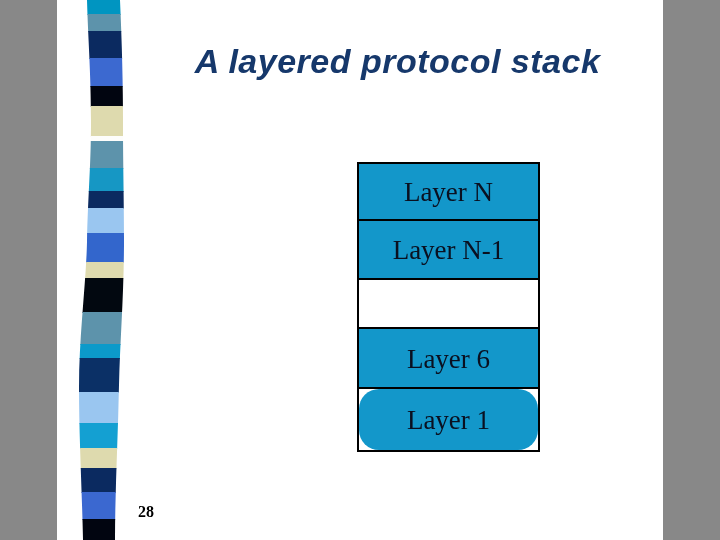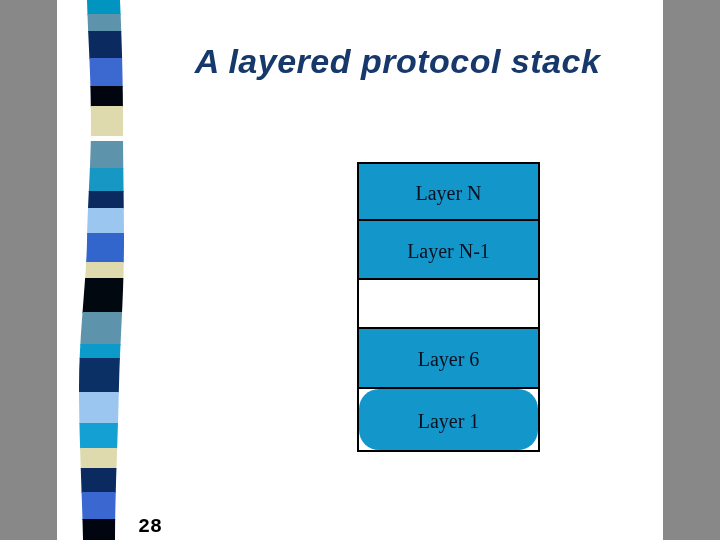--- a/index.html
+++ b/index.html
@@ -51,39 +51,38 @@
     border-bottom: 2px solid #000000;
     display: flex;
     align-items: center;
     justify-content: center;
   }
   .layer-box:last-child {
     border-bottom: none;
   }
   .layer-box .layer-label {
     font-family: "Liberation Serif", serif;
-    font-size: 20px;
+    font-size: 27px;
     color: #0a1020;
     line-height: 1;
     padding-top: 2px;
   }
   .h1 { height: 55px; }
   .h2 { height: 57px; }
   .h3 { height: 47px; }
   .h4 { height: 58px; }
   .h5 { height: 61px; }
   .page-number {
     position: absolute;
     left: 81px;
     top: 503px;
-    font-family: Liberation Mono, monospace;
-    font-size: 20px;
+    font-family: Liberation Serif, serif;
+    font-size: 16px;
     font-weight: bold;
     color: #000000;
-    margin-top: 12px;
   }
 </style>
 </head>
 <body>
 
 <div class="slide">
 
   <svg class="ribbon" width="90" height="540" viewBox="0 0 90 540" xmlns="http://www.w3.org/2000/svg">
     <defs>
       <clipPath id="ribbonClip">

